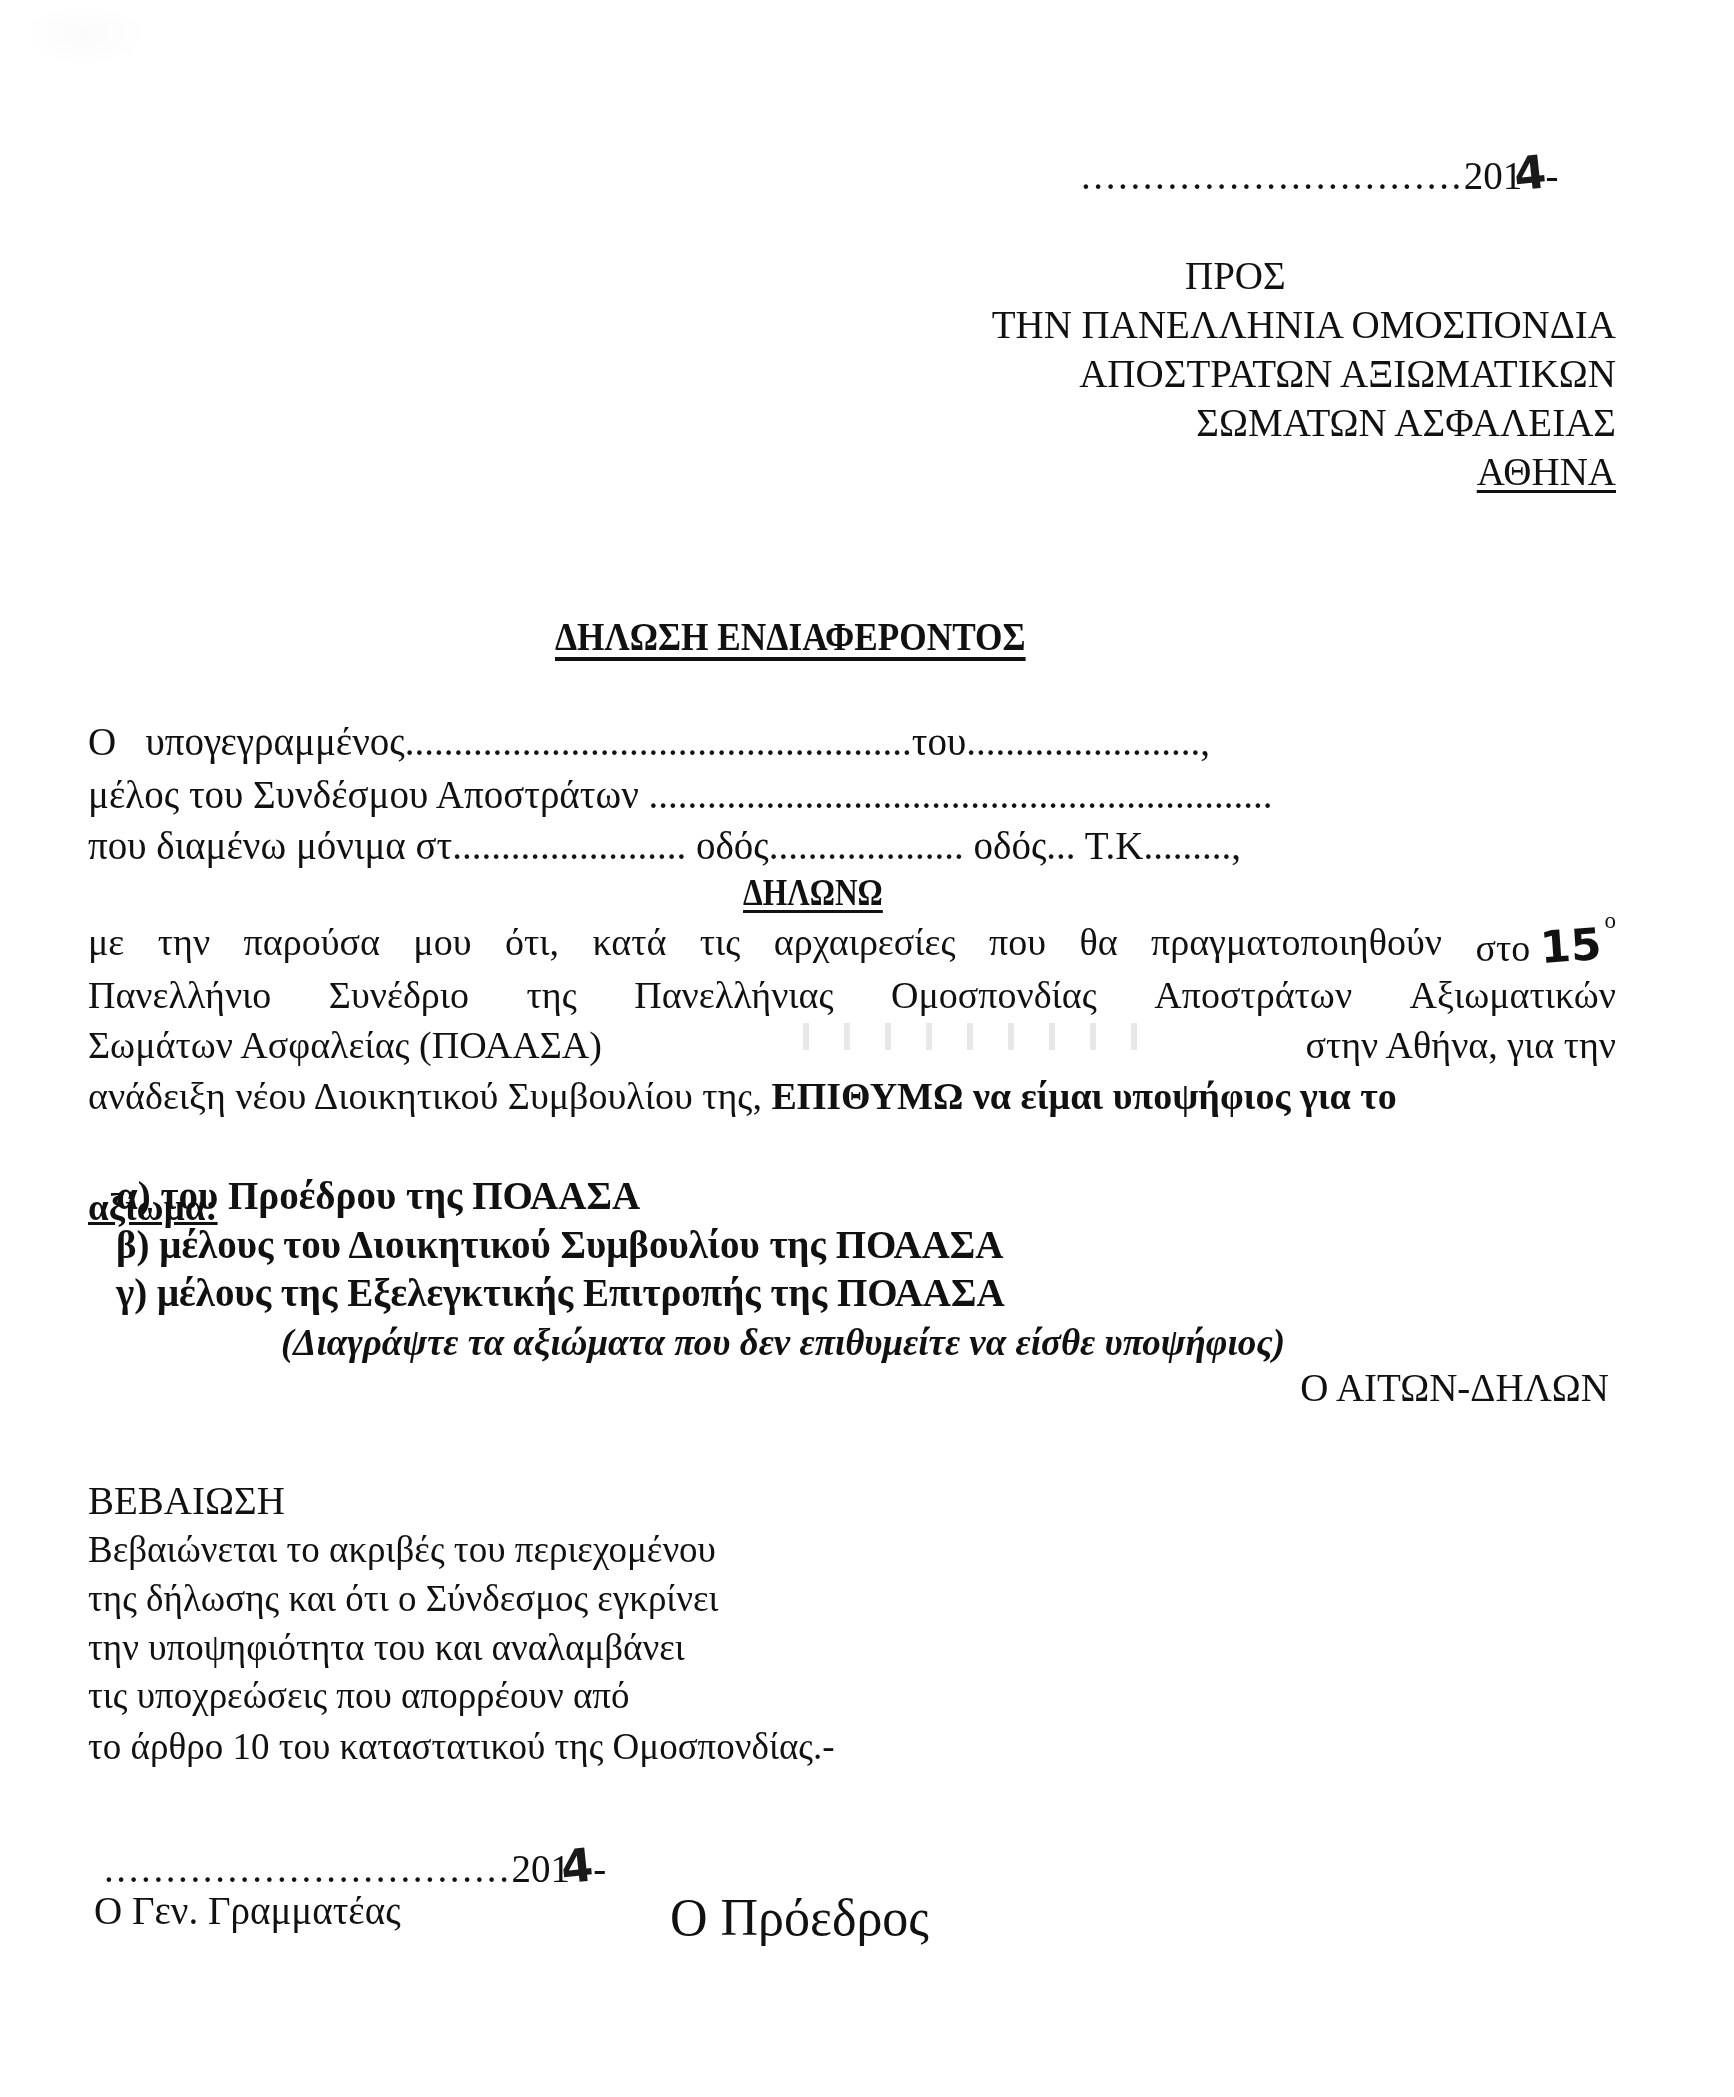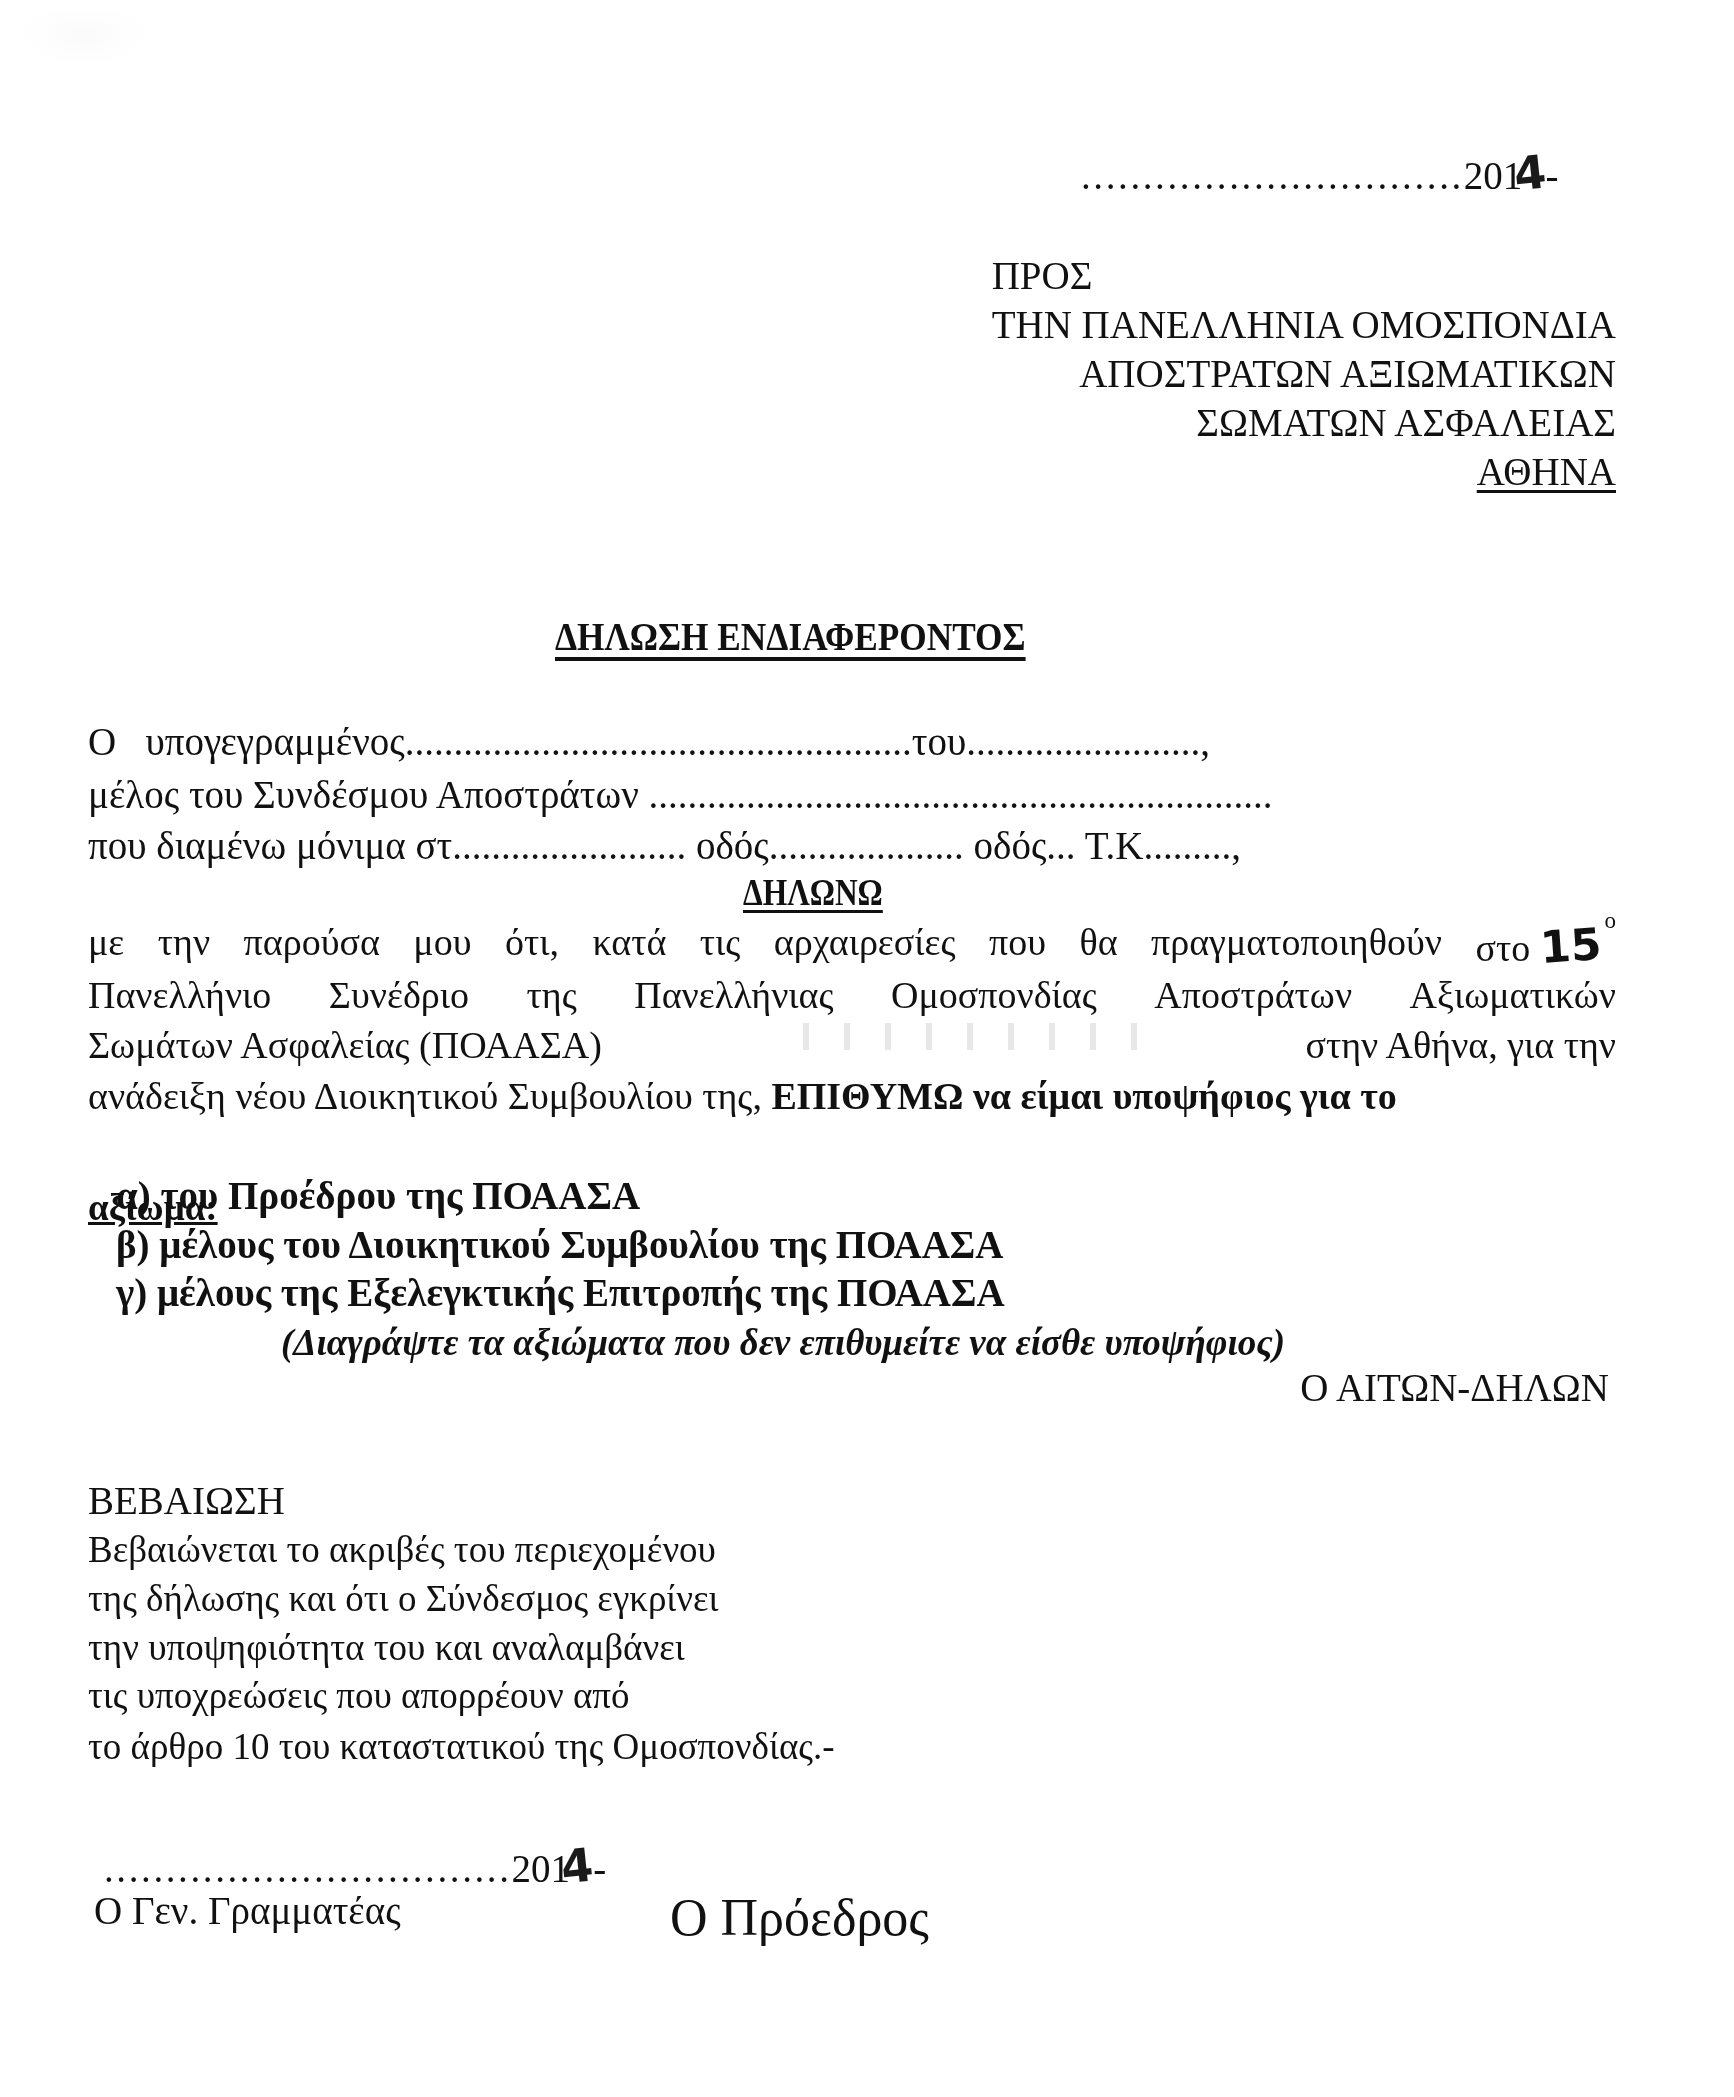--- a/index.html
+++ b/index.html
@@ -28,21 +28,21 @@
       color: #1a1a1a;
     }
     .recip {
       right: 118px;
       top: 251px;
       text-align: right;
       font-size: 39px;
       line-height: 49px;
     }
     .recip .line { display: block; }
-    .recip .to { text-align: left; padding-right: 137px; }
+    .recip .to { text-align: center; padding-right: 137px; }
     .recip .city { text-decoration: underline; text-decoration-thickness: 2.6px; text-underline-offset: 5.3px; }
 
     .title {
       left: 555px; top: 612px;
       font-size: 41px; font-weight: bold;
       text-decoration: underline; text-decoration-thickness: 3.5px; text-underline-offset: 7px;
       transform: scaleX(0.86); transform-origin: left;
     }
     .form-line { left: 88px; font-size: 39px; }
     .fl1 { top: 719px; }

